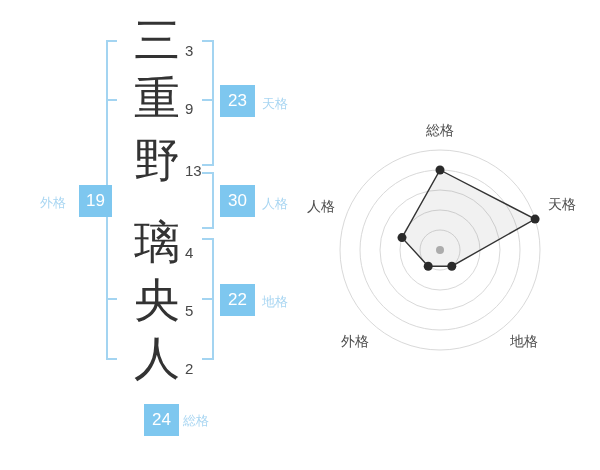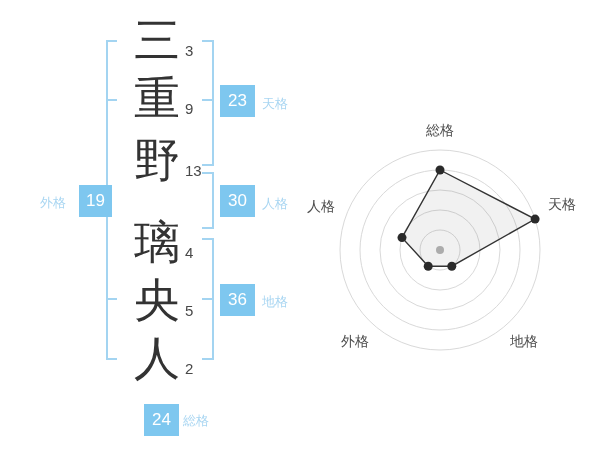--- a/index.html
+++ b/index.html
@@ -60,21 +60,21 @@
 
   <div class="kakulabel right-align" style="left:26px;top:194px">外格</div>
   <div class="kakubox small" style="left:79px;top:185px">19</div>
 
   <div class="kakubox" style="left:220px;top:85px">23</div>
   <div class="kakulabel" style="left:262px;top:95px">天格</div>
 
   <div class="kakubox" style="left:220px;top:185px">30</div>
   <div class="kakulabel" style="left:262px;top:195px">人格</div>
 
-  <div class="kakubox" style="left:220px;top:284px">36</div>
+  <div class="kakubox" style="left:220px;top:284px">22</div>
   <div class="kakulabel" style="left:262px;top:293px">地格</div>
 
   <div class="kakubox" style="left:144px;top:404px">24</div>
   <div class="kakulabel" style="left:183px;top:412px">総格</div>
 
   <div class="radar-wrap">
     <svg width="300" height="300" viewBox="0 0 300 300">
         <circle cx="140" cy="150" r="20.0" fill="none" stroke="#d9d9d9" stroke-width="1"></circle>
         <circle cx="140" cy="150" r="40.0" fill="none" stroke="#d9d9d9" stroke-width="1"></circle>
         <circle cx="140" cy="150" r="60.0" fill="none" stroke="#d9d9d9" stroke-width="1"></circle>

